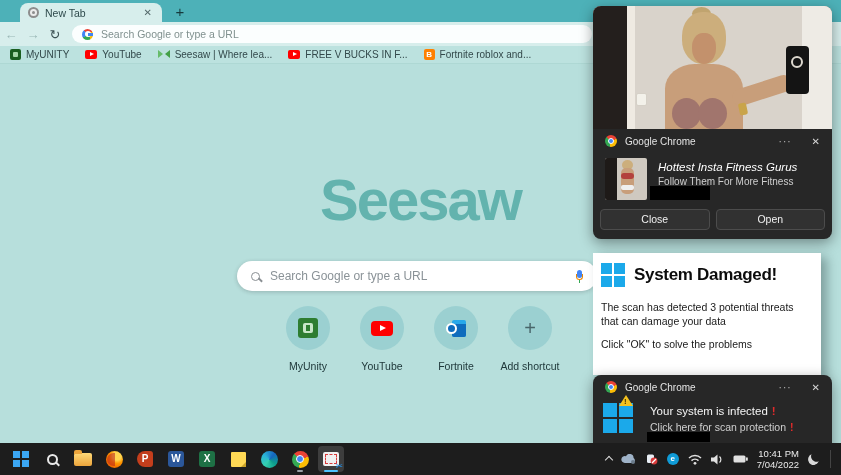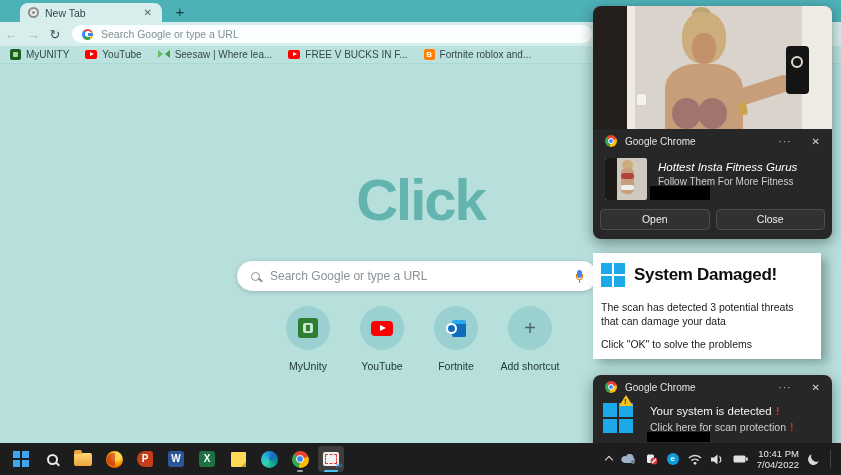--- a/index.html
+++ b/index.html
@@ -110,21 +110,21 @@
   .t-bra { position:absolute; left:16px; top:15px; width:13px; height:6px; background:#b3413d; border-radius:3px; }
   .t-pants { position:absolute; left:16px; top:27px; width:13px; height:5px; background:#efefef; border-radius:2px; }
   .toast-txt { padding-top:3px; }
   .toast-title { font-size:11.5px; color:#fff;font-style:italic; }
   .toast-sub { font-size:10px; color:#cfcfcf; margin-top:3px; }
   .redact1 { position:absolute; left:57px; top:180px; width:60px; height:14px; background:#000; }
   .toast-btns { position:absolute; left:0; bottom:9px; width:100%; display:flex; padding:0 7px; gap:6px; }
   .tbtn { flex:1; height:21px; background:#313131; border:1px solid #4c4c4c; border-radius:4px;
     color:#f0f0f0; font-size:10.5px; text-align:center; line-height:19px; }
   
-  .syspopup { position:absolute; left:593px; top:253px; width:228px; height:106px; background:#fff;
+  .syspopup { position:absolute; left:593px; top:253px; width:228px; height:122px; background:#fff;
     box-shadow:6px 4px 10px rgba(20,40,40,.35); padding:10px 8px 0 8px; }
   .sys-head { display:flex; align-items:center; gap:9px; }
   .winflag { display:grid; grid-template-columns:11px 11px; grid-template-rows:11px 11px; gap:2px; }
   .winflag i { background:#1ba9ea; }
   .sys-title { font-size:17px; font-weight:bold; color:#0c0c0c; letter-spacing:-0.3px; }
   .sys-body { margin-top:13px; font-size:10.5px; color:#1a1a1a; line-height:14px; width:200px; }
   .sys-action { margin-top:10px; font-size:10.5px; color:#1a1a1a; }
   
   .winflag-sm { position:absolute; left:10px; top:28px; display:grid; grid-template-columns:14px 14px; grid-template-rows:14px 14px; gap:2px; }
   .winflag-sm i { background:#1ba9ea; }
@@ -229,21 +229,21 @@
           <i></i>
         </span>
       <span>FREE V BUCKS IN F...</span>
     </div>
     <div class="bm">
       <span class="bm-sq bm-blog">B</span>
       <span>Fortnite roblox and...</span>
     </div>
   </div>
 
-  <div class="logo">Click</div>
+  <div class="logo">Seesaw</div>
 
   <div class="searchbar">
     <span class="mag"></span>
     <input placeholder="Search Google or type a URL" style="">
     <span class="mic">
       <span class="body"></span>
         <span class="arc"></span>
         <span class="stem"></span>
     </span>
   </div>
@@ -317,22 +317,22 @@
           <span class="t-bra"></span>
         <span class="t-pants"></span>
       </div>
       <div class="toast-txt">
         <div class="toast-title">Hottest Insta Fitness Gurus</div>
         <div class="toast-sub">Follow Them For More Fitness Inspiration</div>
       </div>
     </div>
     <div class="redact1"></div>
     <div class="toast-btns">
+      <div class="tbtn">Close</div>
       <div class="tbtn">Open</div>
-      <div class="tbtn">Close</div>
     </div>
   </div>
 
   <div class="syspopup">
     <div class="sys-head">
       <span class="winflag">
           <i></i>
           <i></i>
           <i></i>
           <i></i>
@@ -354,21 +354,21 @@
     </div>
     <span class="winflag-sm">
         <i></i>
         <i></i>
         <i></i>
         <i></i>
       </span>
     <span class="warn-tri"></span>
     <span class="warn-bang">!</span>
     <div class="inf-txt">
-      <div class="inf-line1"><span>Your system is detected</span><span class="bang">!</span></div>
+      <div class="inf-line1"><span>Your system is infected</span><span class="bang">!</span></div>
       <div class="inf-line2"><span>Click here for scan protection</span><span class="bang">!</span></div>
     </div>
     <div class="redact2"></div>
   </div>
 
   <div class="taskbar">
     <div class="tb-left">
       <div class="tb-ic">
           <span class="ic-start">
             <i></i>

